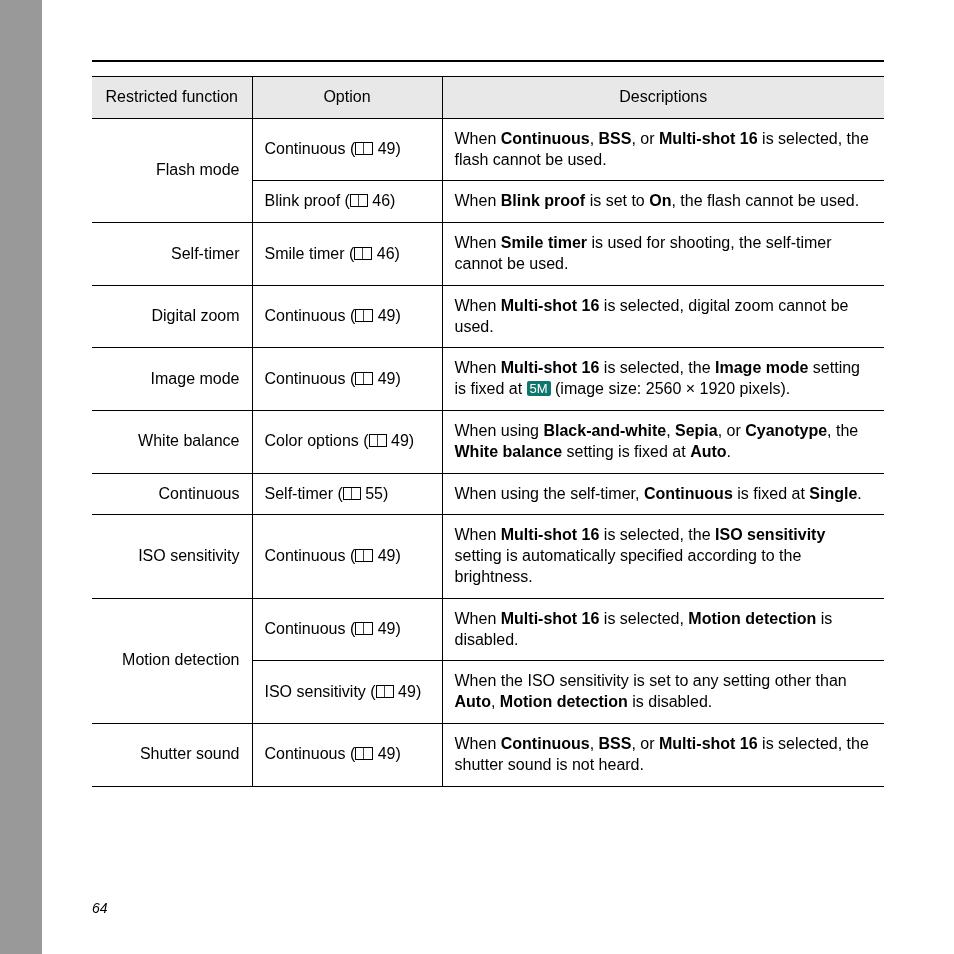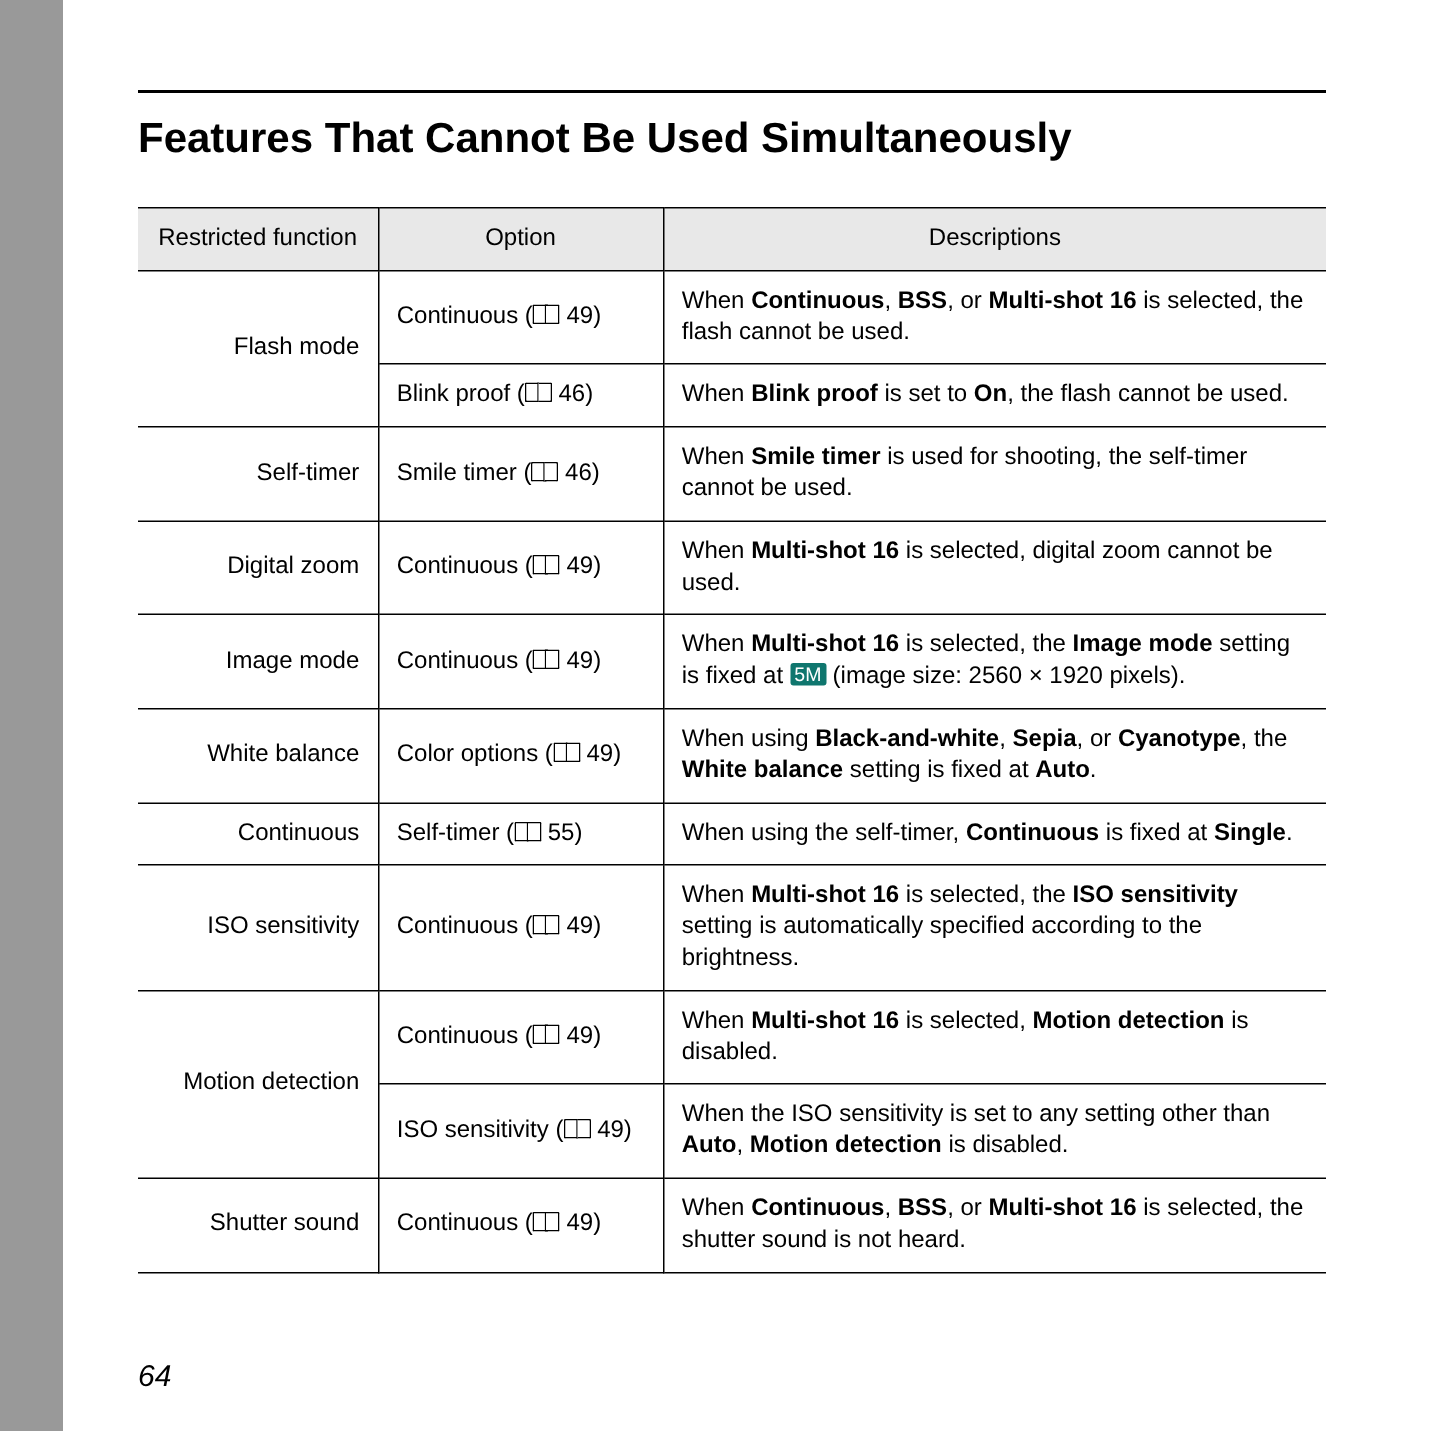--- a/index.html
+++ b/index.html
@@ -100,35 +100,34 @@
   .side-label {
     position: absolute;
     left: 58px;
     top: 448px;
     font-size: 15px;
     writing-mode: vertical-rl;
     letter-spacing: 0.5px;
   }
   .page-num {
     position: absolute;
-    bottom: 24px;
+    bottom: 38px;
     left: 92px;
     font-style: italic;
-    font-size: 20px;
+    font-size: 14px;
   }
 </style>
 </head>
 <body>
 
 <div class="side-tab"></div>
 <div class="side-label">Shooting Features</div>
 
 <div class="page">
   <hr class="hr-top">
-  <h1>Features That Cannot Be Used Simultaneously</h1>
 
   <table>
     <colgroup>
       <col class="col-func">
         <col class="col-opt">
         <col>
     </colgroup>
     <thead>
       <tr>
         <th>Restricted function</th>

